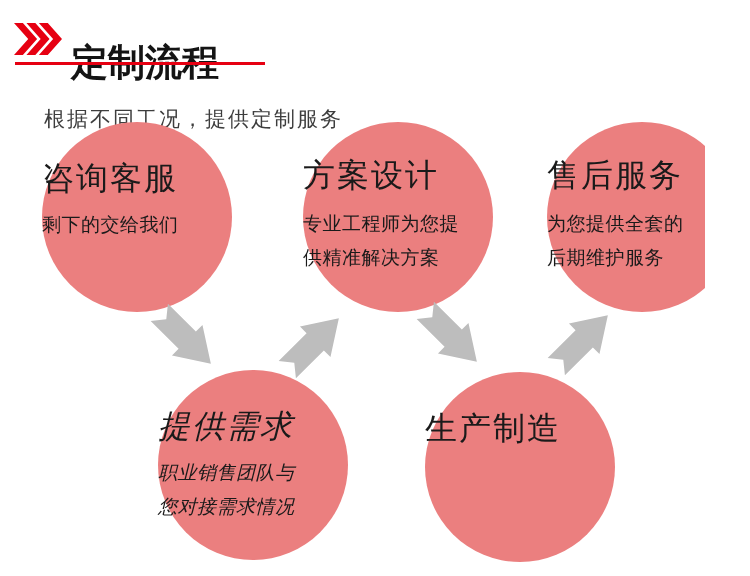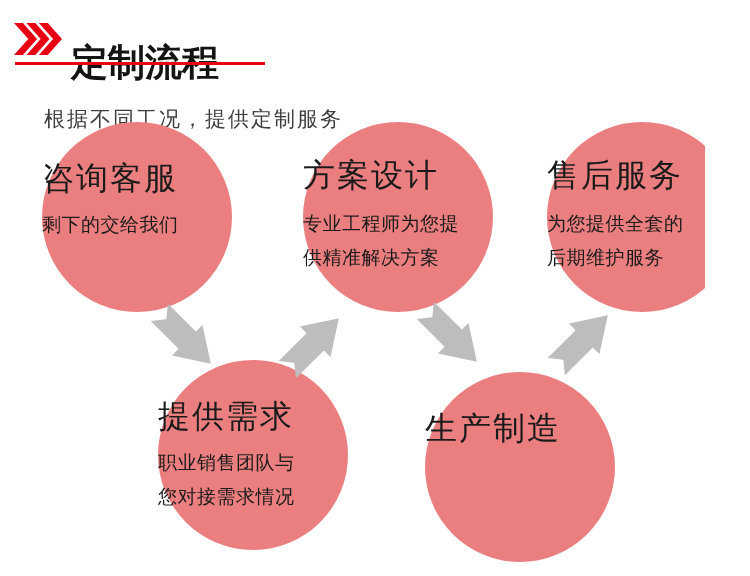--- a/index.html
+++ b/index.html
@@ -67,21 +67,21 @@
   .circle-desc {
     margin-top: 10px;
     font-size: 19px;
     line-height: 34px;
     letter-spacing: 0.5px;
     white-space: nowrap;
   }
   .c1 { left: 42px;  top: 122px; }
   .c2 { left: 303px; top: 122px; font-family: Liberation Mono, monospace; }
   .c3 { left: 547px; top: 122px; font-family: Liberation Mono, monospace; }
-  .c4 { left: 158px; top: 360px; }
+  .c4 { left: 158px; top: 370px; font-style: italic; }
   .c5 { left: 425px; top: 372px; }
 
   
   .arrow {
     position: absolute;
     width: 76px; height: 46px;
     color: var(--arrow-gray, #bdbdbd);
   }
   .arrow svg { display: block; width: 100%; height: 100%; }
   .a1 { left: 146px; top: 314px; transform: rotate(45deg); }

